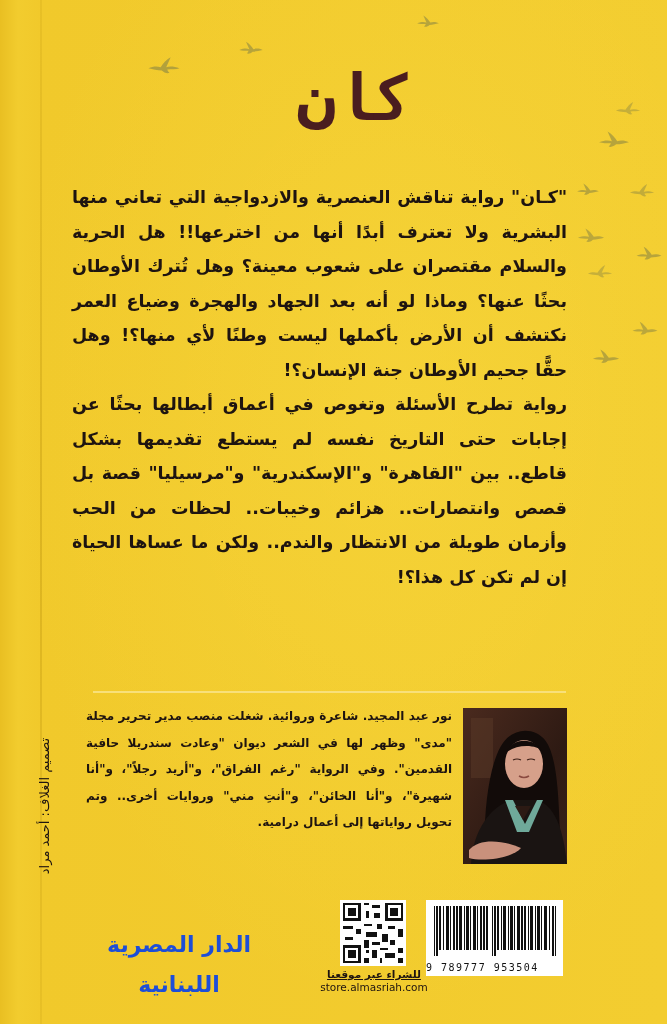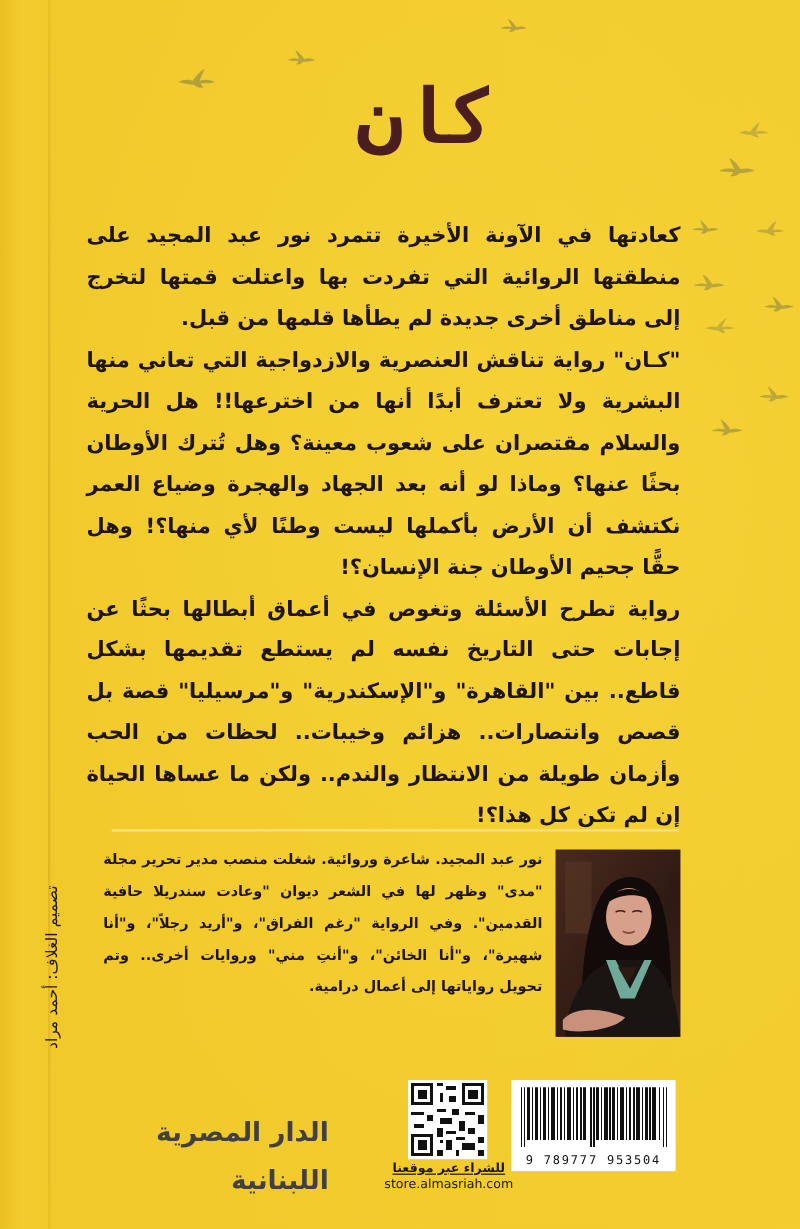--- a/index.html
+++ b/index.html
@@ -56,42 +56,42 @@
       position: absolute; left: 18px; top: 686px; width: 52px; height: 240px;
     }
     .credit span {
       position: absolute; left: 50%; top: 50%;
       transform: translate(-50%, -50%) rotate(-90deg);
       white-space: nowrap; direction: rtl;
       font-family: "DejaVu Sans", sans-serif; font-size: 13px; color: #1E1410;
     }
     .publisher {
       position: absolute; left: 84px; top: 925px; width: 190px; height: 40px;
-      direction: rtl; 
+      direction: rtl; text-align: center;
       font-family: "DejaVu Sans", sans-serif; font-weight: bold;
-      font-size: 22px; line-height: 40px; color: #404040; letter-spacing: -1px;
+      font-size: 22px; line-height: 40px; color: #1d4ed8; letter-spacing: -1px;
     }
     .qr {
       position: absolute; left: 340px; top: 900px; width: 66px; height: 66px;
       background: #fff; padding: 0;
     }
     .qr svg { width: 100%; height: 100%; display: block; }
     .qr-caption {
       position: absolute; left: 318px; top: 968px; width: 112px;
       text-align: center; font-family: "DejaVu Sans", sans-serif;
       font-size: 10.5px; line-height: 13px; color: #1E1410;
     }
     .qr-caption .ar { direction: rtl; font-weight: bold; text-decoration: underline; }
     .barcode {
       position: absolute; left: 426px; top: 900px; width: 137px; height: 76px;
       background: #fff;
     }
     .barcode svg { position: absolute; left: 8px; top: 6px; width: 122px; height: 50px; }
     .barcode .digits {
-      position: absolute; left: 0; right: 0; bottom: 3px; text-align: center;
+      position: absolute; left: 0; right: 0; bottom: 3px; text-align: left;
       font-family: "DejaVu Sans Mono", monospace; font-size: 10px; letter-spacing: 1.5px; color: #111; margin-top: 12px;
     }
   </style>
 </head>
 <body>
 
 <div class="cover"></div>
 <div class="spine-fold"></div>
 
 <div id="birds">
@@ -153,21 +153,20 @@
     <div class="bird" style="left: 592px; top: 346px; width: 28px; height: 20px; opacity: 0.8;">
       <svg viewBox="0 0 30 18" style="transform:">
         <path fill="#A89A3E" d="M1 12 C6 10 10 10 13 11 L9 2 C13 4 16 8 18 11 C21 10 25 10 29 12 C25 13 21 14 17 14 C15 16 12 17 10 16 C11 15 12 14 12 13 C8 13 4 13 1 12 Z"></path>
       </svg>
     </div>
   </div>
 
 <div class="title">كان</div>
 
 <div class="blurb">
-  <p>كعادتها في الآونة الأخيرة تتمرد نور عبد المجيد على منطقتها الروائية التي تفردت بها واعتلت قمتها لتخرج إلى مناطق أخرى جديدة لم يطأها قلمها من قبل.</p>
   <p>"كـان" رواية تناقش العنصرية والازدواجية التي تعاني منها البشرية ولا تعترف أبدًا أنها من اخترعها!! هل الحرية والسلام مقتصران على شعوب معينة؟ وهل تُترك الأوطان بحثًا عنها؟ وماذا لو أنه بعد الجهاد والهجرة وضياع العمر نكتشف أن الأرض بأكملها ليست وطنًا لأي منها؟! وهل حقًّا جحيم الأوطان جنة الإنسان؟!</p>
   <p>رواية تطرح الأسئلة وتغوص في أعماق أبطالها بحثًا عن إجابات حتى التاريخ نفسه لم يستطع تقديمها بشكل قاطع.. بين "القاهرة" و"الإسكندرية" و"مرسيليا" قصة بل قصص وانتصارات.. هزائم وخيبات.. لحظات من الحب وأزمان طويلة من الانتظار والندم.. ولكن ما عساها الحياة إن لم تكن كل هذا؟!</p>
 </div>
 
 <div class="divider"></div>
 
 <div class="author-photo">
   <svg viewBox="0 0 104 156" preserveAspectRatio="none">
     <defs>
       <linearGradient id="bgp" x1="0" y1="0" x2="1" y2="1">

